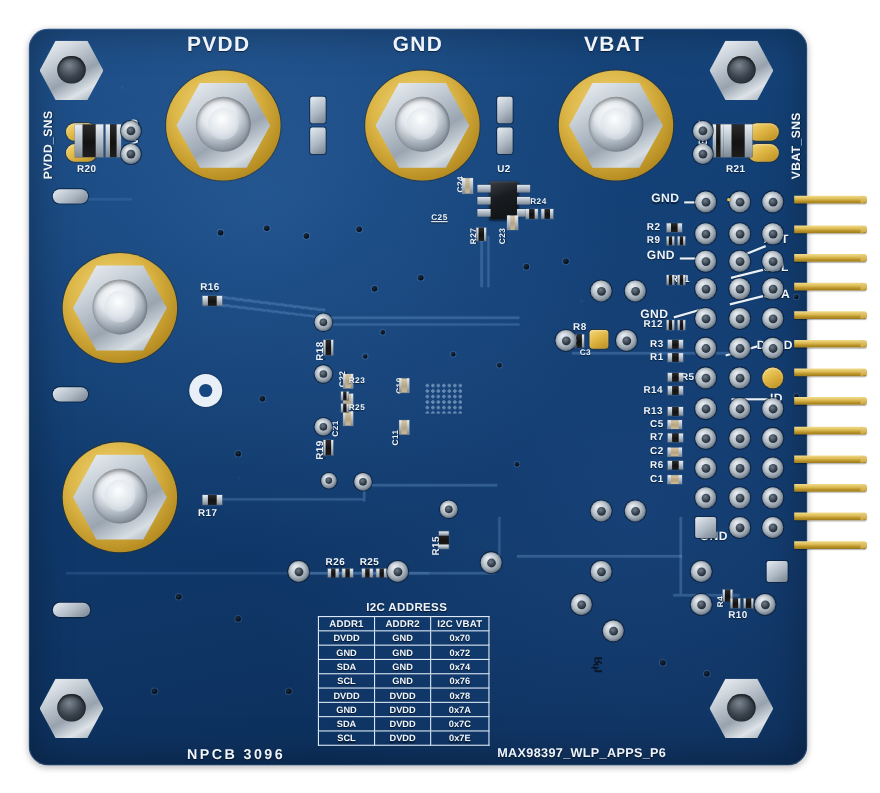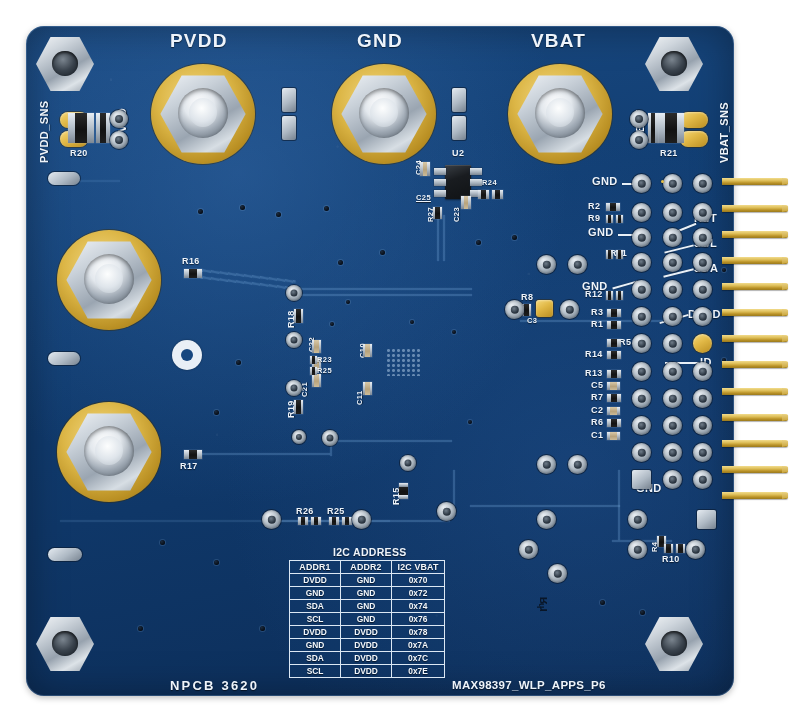--- a/index.html
+++ b/index.html
@@ -376,21 +376,21 @@
   <div class="ic" style="left:445px;top:165px;width:26px;height:34px;"></div>
   <div class="icleg" style="left:434px;top:168px;width:12px;height:7px;"></div>
   <div class="icleg" style="left:434px;top:179px;width:12px;height:7px;"></div>
   <div class="icleg" style="left:434px;top:190px;width:12px;height:7px;"></div>
   <div class="icleg" style="left:470px;top:168px;width:12px;height:7px;"></div>
   <div class="icleg" style="left:470px;top:179px;width:12px;height:7px;"></div>
   <div class="icleg" style="left:470px;top:190px;width:12px;height:7px;"></div>
 
   <div class="silk tiny rot90" style="left:414px;top:175px;">C24</div>
   <div class="smd cap" style="left:420px;top:162px;width:10px;height:14px;"></div>
-  <div class="silk tiny" style="left:416px;top:193px;text-decoration:underline;">C25</div>
+  <div class="silk tiny" style="left:392px;top:193px;text-decoration:underline;">C25</div>
   <div class="silk tiny rot90" style="left:426px;top:222px;">R27</div>
   <div class="smd" style="left:433px;top:207px;width:9px;height:12px;"></div>
   <div class="silk tiny rot90" style="left:452px;top:222px;">C23</div>
   <div class="smd cap" style="left:461px;top:196px;width:10px;height:13px;"></div>
   <div class="silk tiny" style="left:482px;top:178px;">R24</div>
   <div class="smd" style="left:478px;top:190px;width:11px;height:9px;"></div>
   <div class="smd" style="left:492px;top:190px;width:11px;height:9px;"></div>
 
   <div class="silk small" style="left:182px;top:256px;">R16</div>
   <div class="smd" style="left:184px;top:269px;width:18px;height:9px;"></div>
@@ -401,21 +401,21 @@
   <div class="smd" style="left:294px;top:309px;width:9px;height:14px;"></div>
   <div class="silk small rot90" style="left:286px;top:418px;">R19</div>
   <div class="smd" style="left:294px;top:400px;width:9px;height:14px;"></div>
 
   <div class="silk tiny rot90" style="left:307px;top:352px;">C22</div>
   <div class="silk tiny rot90" style="left:300px;top:397px;">C21</div>
   <div class="smd cap" style="left:312px;top:340px;width:9px;height:13px;"></div>
   <div class="smd cap" style="left:312px;top:358px;width:9px;height:13px;"></div>
   <div class="smd cap" style="left:312px;top:374px;width:9px;height:13px;"></div>
 
-  <div class="silk tiny" style="left:317px;top:355px;">R23</div>
+  <div class="silk tiny" style="left:317px;top:341px;">R23</div>
   <div class="silk tiny" style="left:317px;top:366px;">R25</div>
   <div class="smd" style="left:310px;top:356px;width:7px;height:8px;"></div>
   <div class="smd" style="left:310px;top:367px;width:7px;height:8px;"></div>
 
   <div class="silk tiny rot90" style="left:358px;top:358px;">C10</div>
   <div class="smd cap" style="left:363px;top:344px;width:9px;height:13px;"></div>
   <div class="silk tiny rot90" style="left:355px;top:405px;">C11</div>
   <div class="smd cap" style="left:363px;top:382px;width:9px;height:13px;"></div>
 
   <div class="silk small rot90" style="left:391px;top:505px;">R15</div>
@@ -782,18 +782,18 @@
         </tr>
         <tr>
           <td>SCL</td>
           <td>DVDD</td>
           <td>0x7E</td>
         </tr>
       </tbody>
     </table>
   </div>
 
-  <div class="silk" style="left:170px;top:678px;font-size:13px;letter-spacing:2.2px;">NPCB 3620</div>
+  <div class="silk" style="left:170px;top:678px;font-size:13px;letter-spacing:2.2px;">NPCB 3096</div>
   <div class="silk" style="left:452px;top:679px;font-size:11.5px;letter-spacing:.3px;">MAX98397_WLP_APPS_P6</div>
 
   <div class="logo-mark" style="left:535px;top:612px;">rʰᴙ</div>
 
 </div>
 
 </body></html>

